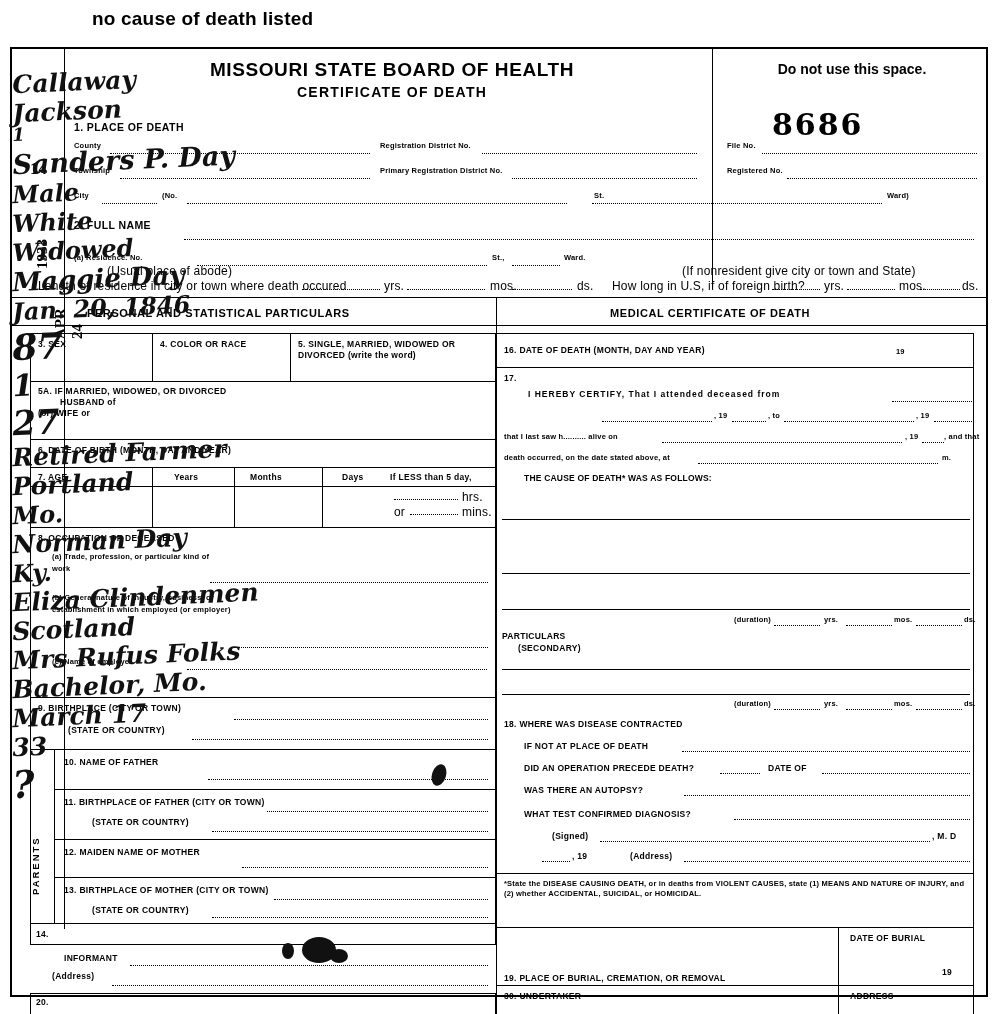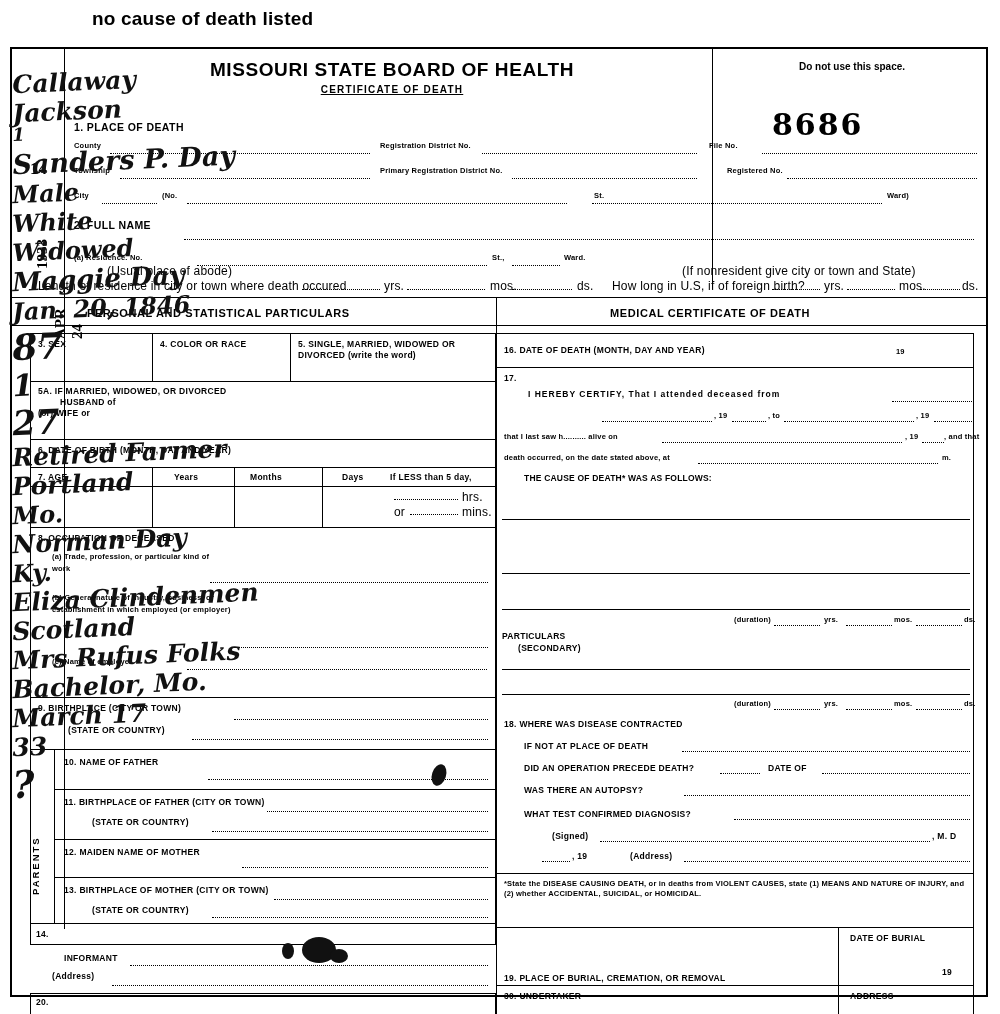--- a/index.html
+++ b/index.html
@@ -21,26 +21,26 @@
   
   .side-stamp{position:absolute;left:14px;top:90px;width:40px;height:210px;}
   .side-stamp span{position:absolute;transform:rotate(-90deg);transform-origin:left top;font-size:15px;font-weight:bold;font-family:"Liberation Serif",serif;}
   .ss1{left:26px;top:200px;}
   .ss2{left:6px;top:200px;font-size:17px;}
 
   
   .hdr{position:absolute;left:60px;top:10px;width:640px;text-align:center;}
   .hdr h1{margin:0;font-size:19px;font-weight:bold;letter-spacing:.6px;}
   .hdr h2{margin:3px 0 0 0;font-size:15px;font-weight:bold;letter-spacing:.5px;}
-  .hdr h3{margin:3px 0 0 0;font-size:10px;font-weight:bold;letter-spacing:1.2px;text-decoration:underline;}
+  .hdr h3{margin:3px 0 0 0;font-size:14px;font-weight:bold;letter-spacing:1.2px;}
 
   .vline{position:absolute;width:0;border-left:1px solid #000;}
   .hline{position:absolute;height:0;border-top:1px solid #000;}
 
-  .donotuse{position:absolute;left:715px;top:12px;width:250px;text-align:center;font-size:10px;font-weight:bold;}
+  .donotuse{position:absolute;left:715px;top:12px;width:250px;text-align:center;font-size:14px;font-weight:bold;}
   .fileno{position:absolute;left:760px;top:58px;font-family:"DejaVu Serif",serif;font-size:30px;font-weight:bold;letter-spacing:2px;}
 
   .band-title{position:absolute;font-size:11px;font-weight:bold;letter-spacing:.6px;}
 
   
   .cell{position:absolute;box-sizing:border-box;}
   .bl{border-left:1px solid #000;}
   .bt{border-top:1px solid #000;}
   .br{border-right:1px solid #000;}
   .bb{border-bottom:1px solid #000;}
@@ -91,21 +91,21 @@
   <div class="dots" style="position:absolute;left:580px;top:154px;width:290px;"></div>
   <div class="tiny-b" style="position:absolute;left:875px;top:142px;">Ward)</div>
 
   <div class="tiny-b" style="position:absolute;left:368px;top:92px;">Registration District No.</div>
   <div class="dots" style="position:absolute;left:470px;top:104px;width:215px;"></div>
   <div class="hand-sm" style="left:540px;top:78px;font-size:18px;">1</div>
 
   <div class="tiny-b" style="position:absolute;left:368px;top:117px;">Primary Registration District No.</div>
   <div class="dots" style="position:absolute;left:500px;top:129px;width:185px;"></div>
 
-  <div class="tiny-b" style="position:absolute;left:697px;top:92px;">File No.</div>
+  <div class="tiny-b" style="position:absolute;left:715px;top:92px;">File No.</div>
   <div class="dots" style="position:absolute;left:750px;top:104px;width:215px;"></div>
   <div class="tiny-b" style="position:absolute;left:715px;top:117px;">Registered No.</div>
   <div class="dots" style="position:absolute;left:775px;top:129px;width:190px;"></div>
 
   <div class="lbl" style="position:absolute;left:62px;top:170px;">2. FULL NAME</div>
   <div class="dots" style="position:absolute;left:172px;top:190px;width:790px;"></div>
   <div class="hand" style="left:186px;top:160px;font-size:27px;">Sanders P. Day</div>
 
   <div class="tiny-b" style="position:absolute;left:62px;top:204px;">(a)  Residence.   No.</div>
   <div class="dots" style="position:absolute;left:185px;top:216px;width:290px;"></div>

